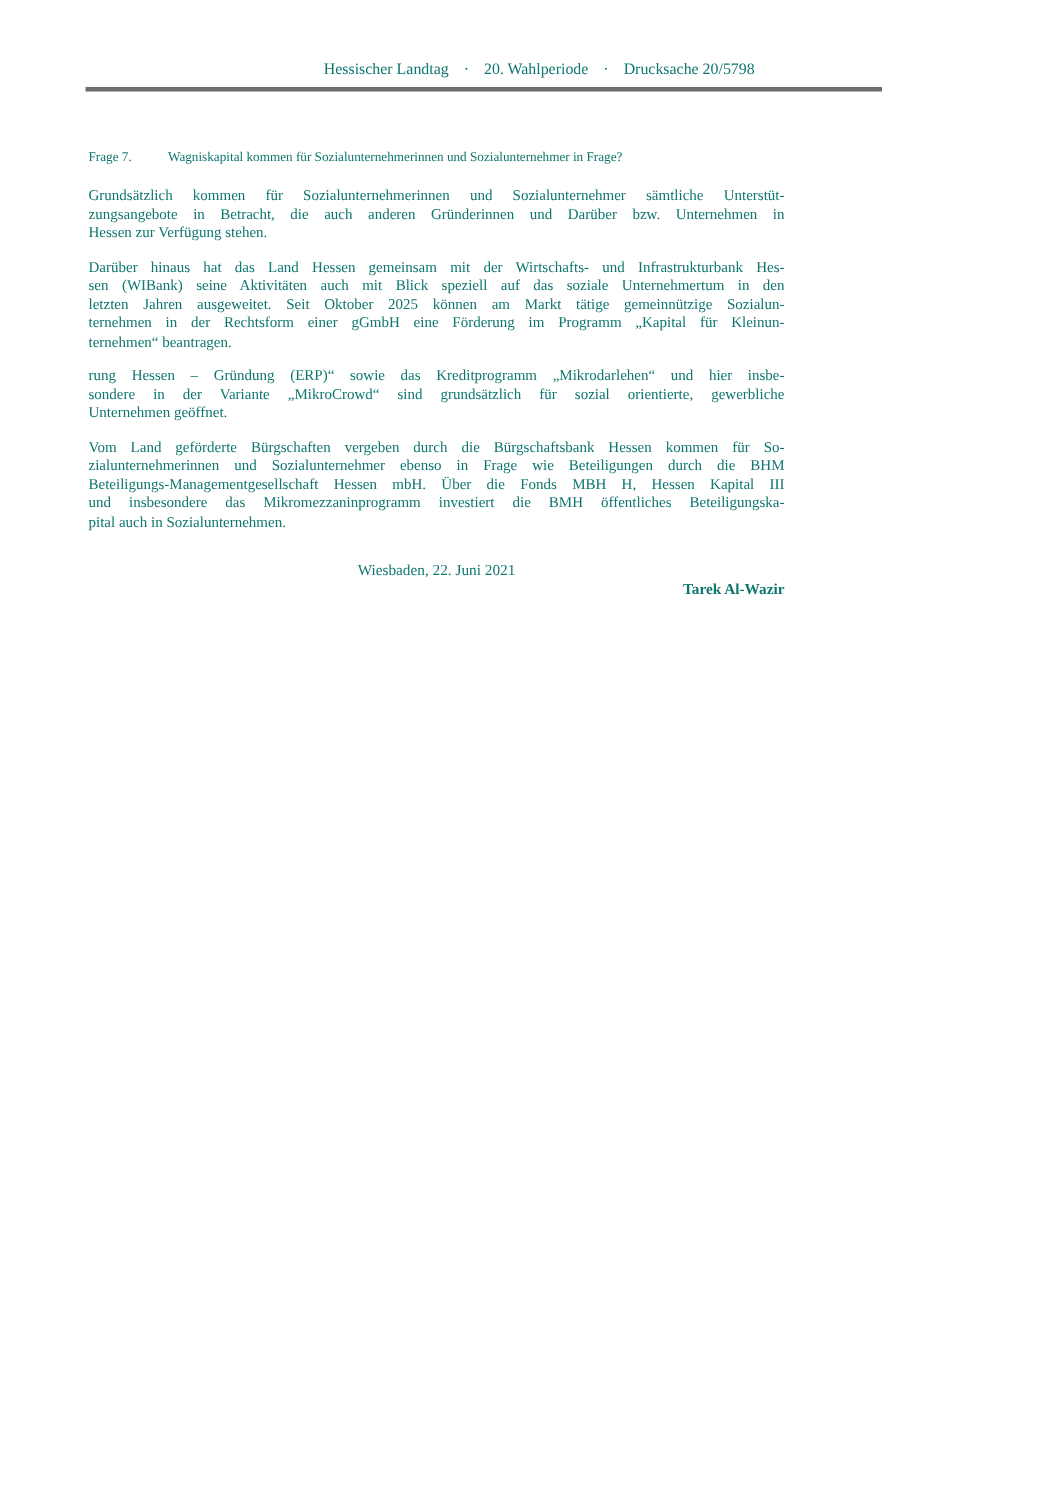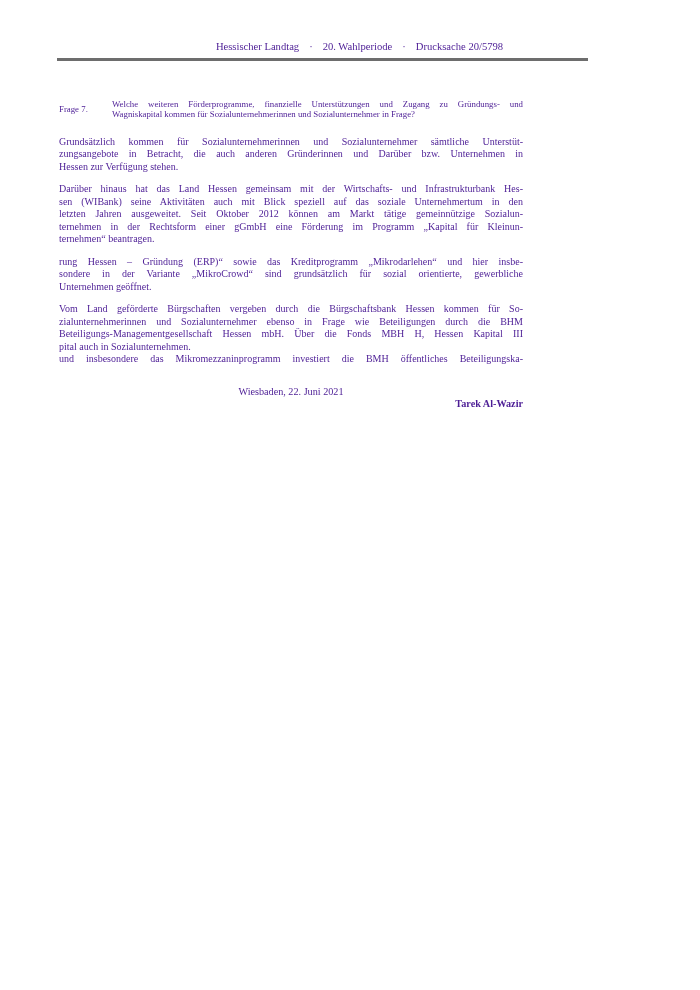--- a/index.html
+++ b/index.html
@@ -5,21 +5,21 @@
   html, body {
     margin: 0;
     padding: 0;
     background: #ffffff;
   }
   .page {
     position: relative;
     width: 588px;
     height: 990px;
     background: #ffffff;
-    color: #4c1d95;
+    color: #0f766e;
     font-family: "Liberation Serif", "DejaVu Serif", serif;
     overflow: hidden;
   }
   
   .header-area {
     position: relative;
     margin: 41px 0 0 57px;
     width: 605px;
   }
   .header-center {
@@ -108,48 +108,47 @@
     </div>
     <span class="page-number">3</span>
     <div class="header-rule"></div>
   </div>
 
   <div class="content">
 
     <div class="question-block">
       <span class="question-label">Frage 7.</span>
       <div class="question-text">
-          <div class="tline">Welche weiteren Förderprogramme, finanzielle Unterstützungen und Zugang zu Gründungs- und</div>
           <div class="tline tlast">Wagniskapital kommen für Sozialunternehmerinnen und Sozialunternehmer in Frage?</div>
         </div>
     </div>
 
     <div class="para first">
         <div class="tline">Grundsätzlich kommen für Sozialunternehmerinnen und Sozialunternehmer sämtliche Unterstüt-</div>
         <div class="tline">zungsangebote in Betracht, die auch anderen Gründerinnen und Darüber bzw. Unternehmen in</div>
         <div class="tline tlast">Hessen zur Verfügung stehen.</div>
       </div>
     <div class="para">
         <div class="tline">Darüber hinaus hat das Land Hessen gemeinsam mit der Wirtschafts- und Infrastrukturbank Hes-</div>
         <div class="tline">sen (WIBank) seine Aktivitäten auch mit Blick speziell auf das soziale Unternehmertum in den</div>
-        <div class="tline">letzten Jahren ausgeweitet. Seit Oktober 2012 können am Markt tätige gemeinnützige Sozialun-</div>
+        <div class="tline">letzten Jahren ausgeweitet. Seit Oktober 2025 können am Markt tätige gemeinnützige Sozialun-</div>
         <div class="tline">ternehmen in der Rechtsform einer gGmbH eine Förderung im Programm „Kapital für Kleinun-</div>
         <div class="tline tlast">ternehmen“ beantragen.</div>
       </div>
     <div class="para">
         <div class="tline">rung Hessen – Gründung (ERP)“ sowie das Kreditprogramm „Mikrodarlehen“ und hier insbe-</div>
         <div class="tline">sondere in der Variante „MikroCrowd“ sind grundsätzlich für sozial orientierte, gewerbliche</div>
         <div class="tline tlast">Unternehmen geöffnet.</div>
       </div>
     <div class="para">
         <div class="tline">Vom Land geförderte Bürgschaften vergeben durch die Bürgschaftsbank Hessen kommen für So-</div>
         <div class="tline">zialunternehmerinnen und Sozialunternehmer ebenso in Frage wie Beteiligungen durch die BHM</div>
         <div class="tline">Beteiligungs-Managementgesellschaft Hessen mbH. Über die Fonds MBH H, Hessen Kapital III</div>
+        <div class="tline">und insbesondere das Mikromezzaninprogramm investiert die BMH öffentliches Beteiligungska-</div>
         <div class="tline tlast">pital auch in Sozialunternehmen.</div>
-        <div class="tline">und insbesondere das Mikromezzaninprogramm investiert die BMH öffentliches Beteiligungska-</div>
       </div>
 
     <div class="dateline">Wiesbaden, 22. Juni 2021</div>
     <div class="signature">Tarek Al-Wazir</div>
 
   </div>
 
 </div>
 
 </body></html>

